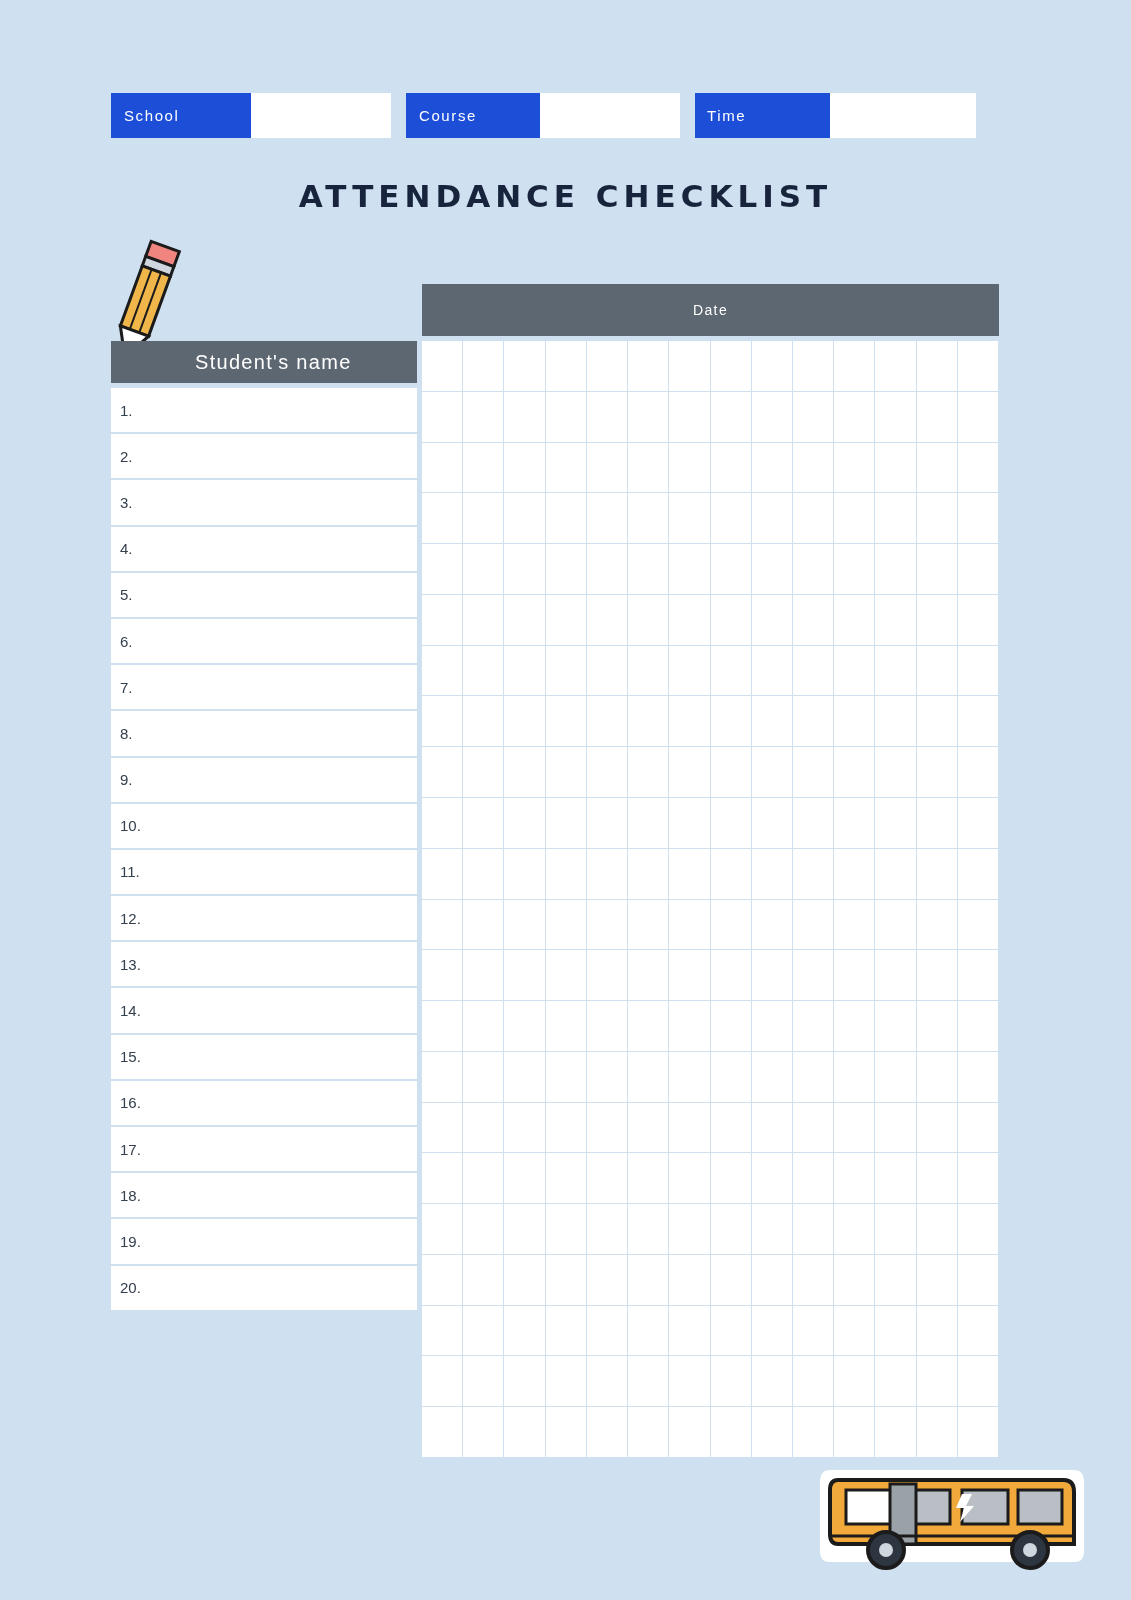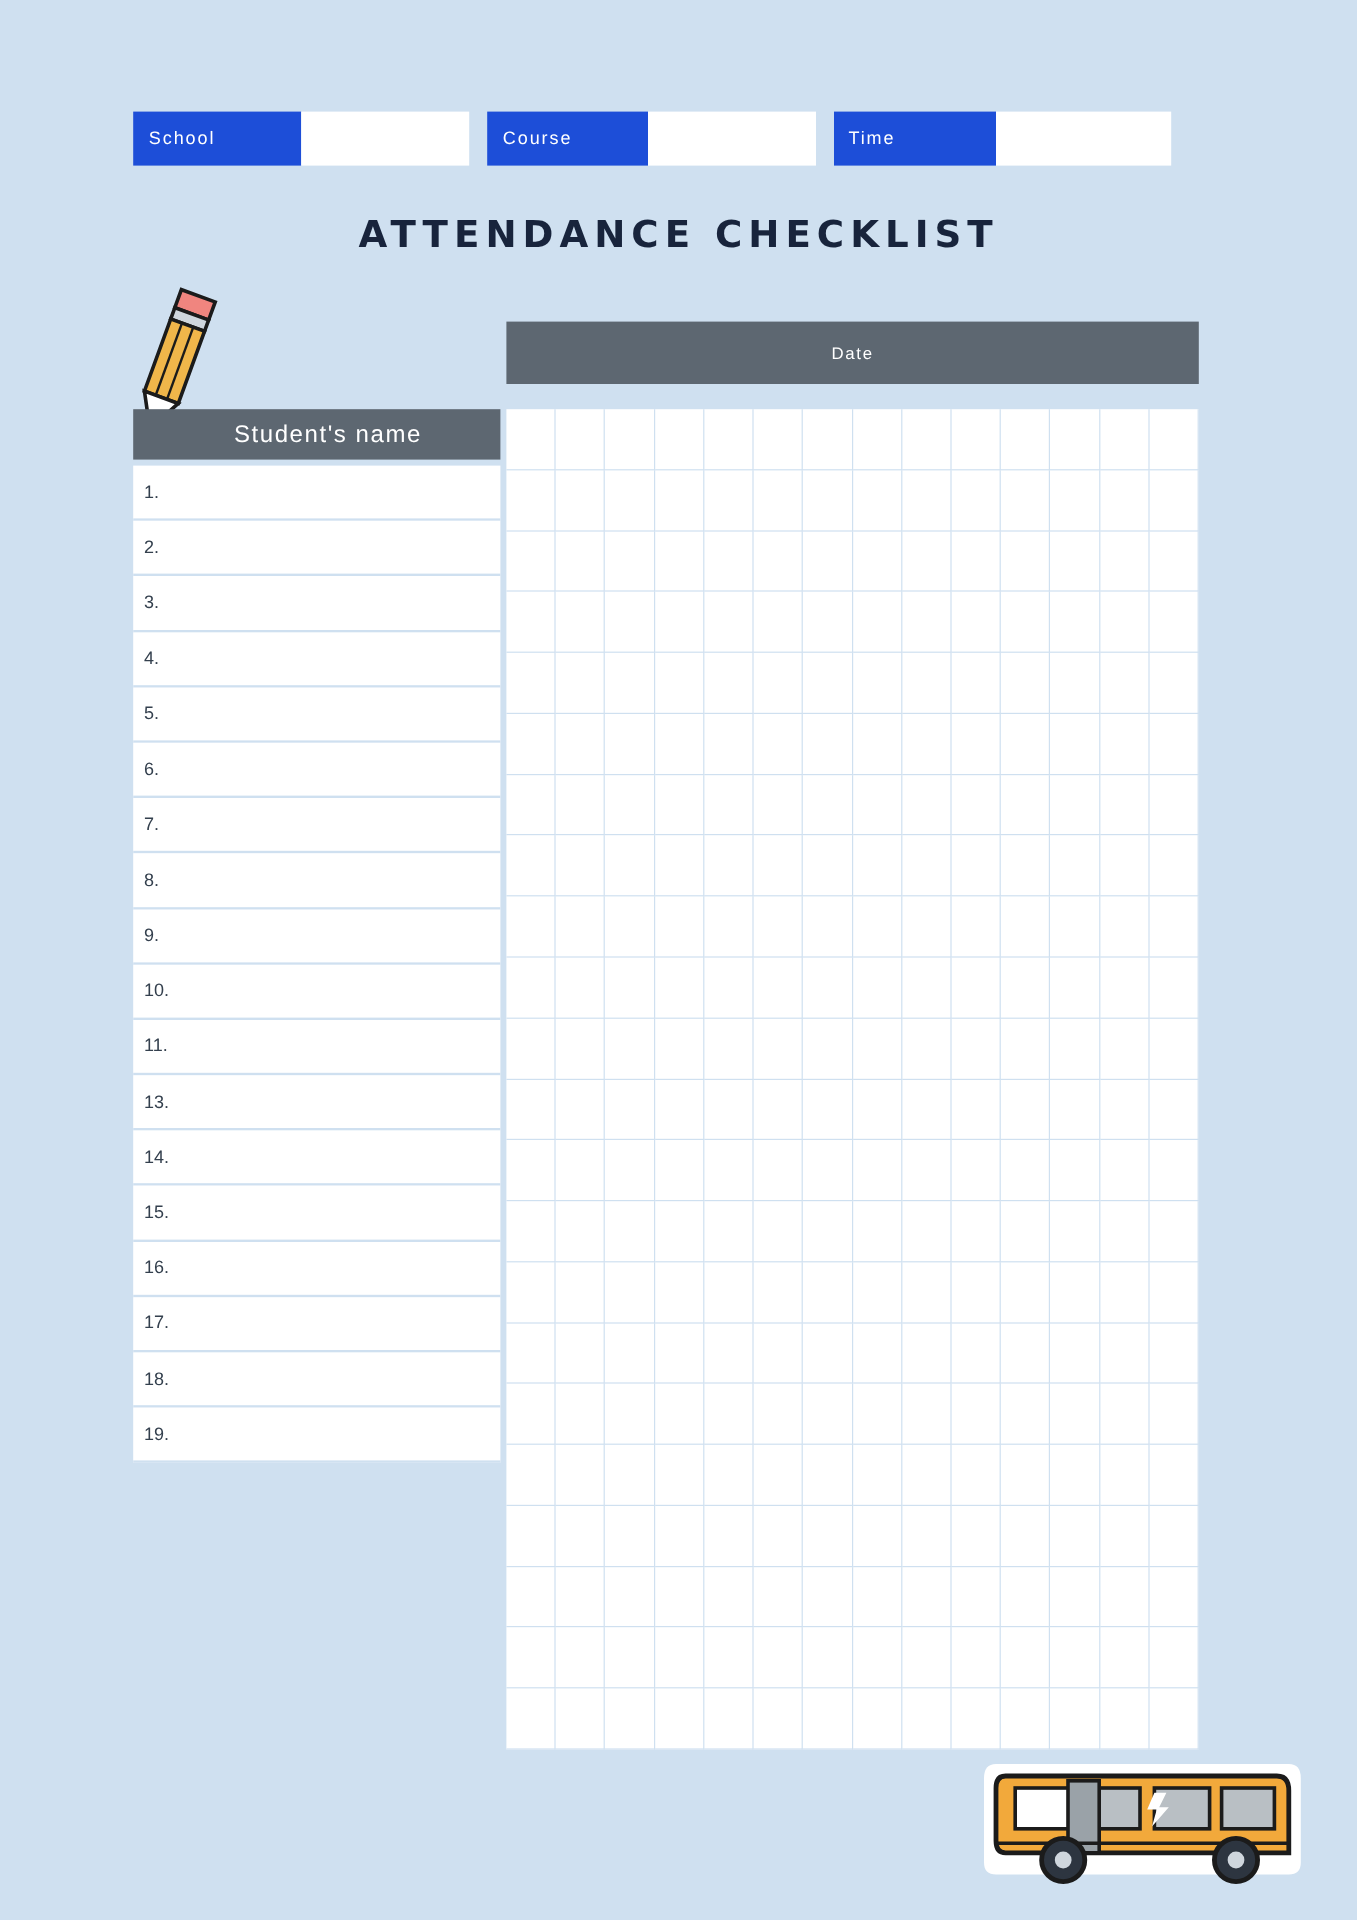--- a/index.html
+++ b/index.html
@@ -61,21 +61,21 @@
     font-size: 31px;
     font-weight: bold;
     letter-spacing: 5px;
     color: #18243c;
     font-family: "DejaVu Sans", sans-serif;
   }
 
   
   .date-header {
     position: absolute;
-    top: 268px;
+    top: 284px;
     left: 422px;
     width: 577px;
     height: 52px;
     background: #5d6771;
     color: #ffffff;
     display: flex;
     align-items: center;
     justify-content: center;
     font-size: 14px;
     letter-spacing: 1.4px;
@@ -216,39 +216,45 @@
       <div class="name-row">
         <span>9.</span>
       </div>
       <div class="name-row">
         <span>10.</span>
       </div>
       <div class="name-row">
         <span>11.</span>
       </div>
       <div class="name-row">
+        <span>12.</span>
+      </div>
+      <div class="name-row">
         <span>13.</span>
       </div>
       <div class="name-row">
         <span>14.</span>
       </div>
       <div class="name-row">
         <span>15.</span>
       </div>
       <div class="name-row">
         <span>16.</span>
       </div>
       <div class="name-row">
         <span>17.</span>
       </div>
       <div class="name-row">
         <span>18.</span>
       </div>
       <div class="name-row">
         <span>19.</span>
+      </div>
+      <div class="name-row">
+        <span>20.</span>
       </div>
     </div>
 
   <div class="grid" style="grid-template-rows: repeat(22, 1fr);">
       <div class="grid-cell"></div>
       <div class="grid-cell"></div>
       <div class="grid-cell"></div>
       <div class="grid-cell"></div>
       <div class="grid-cell"></div>
       <div class="grid-cell"></div>

